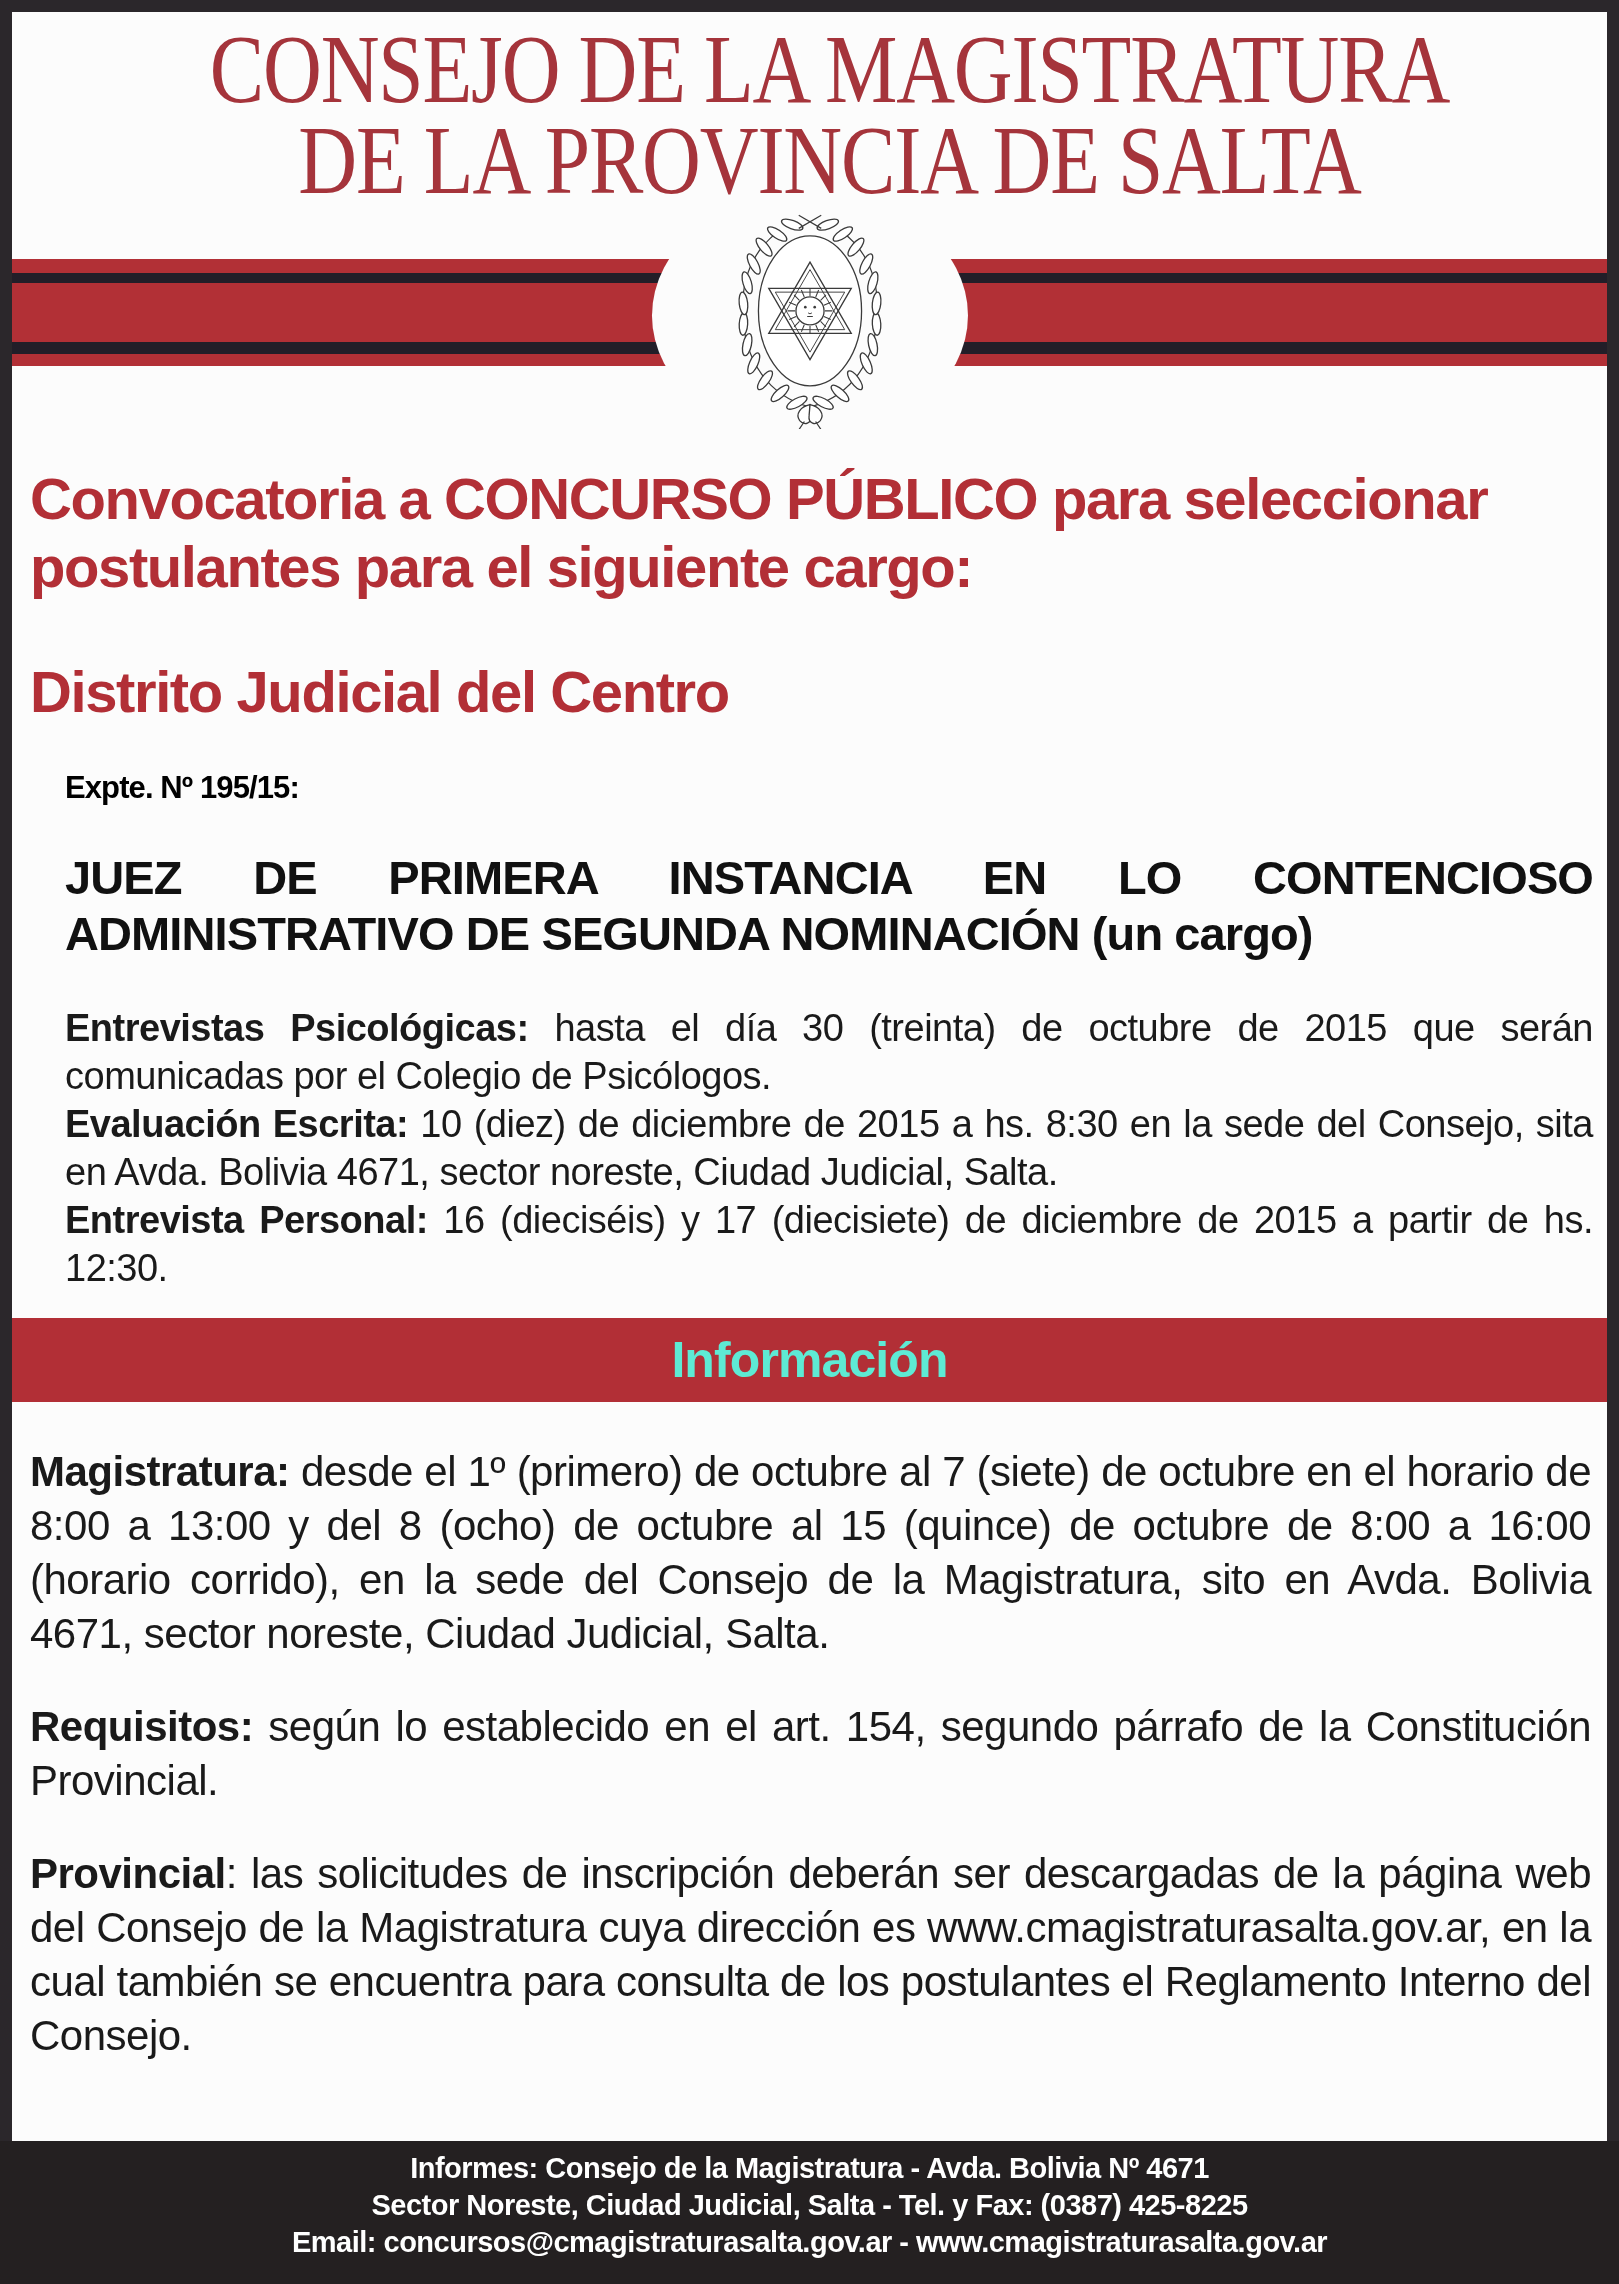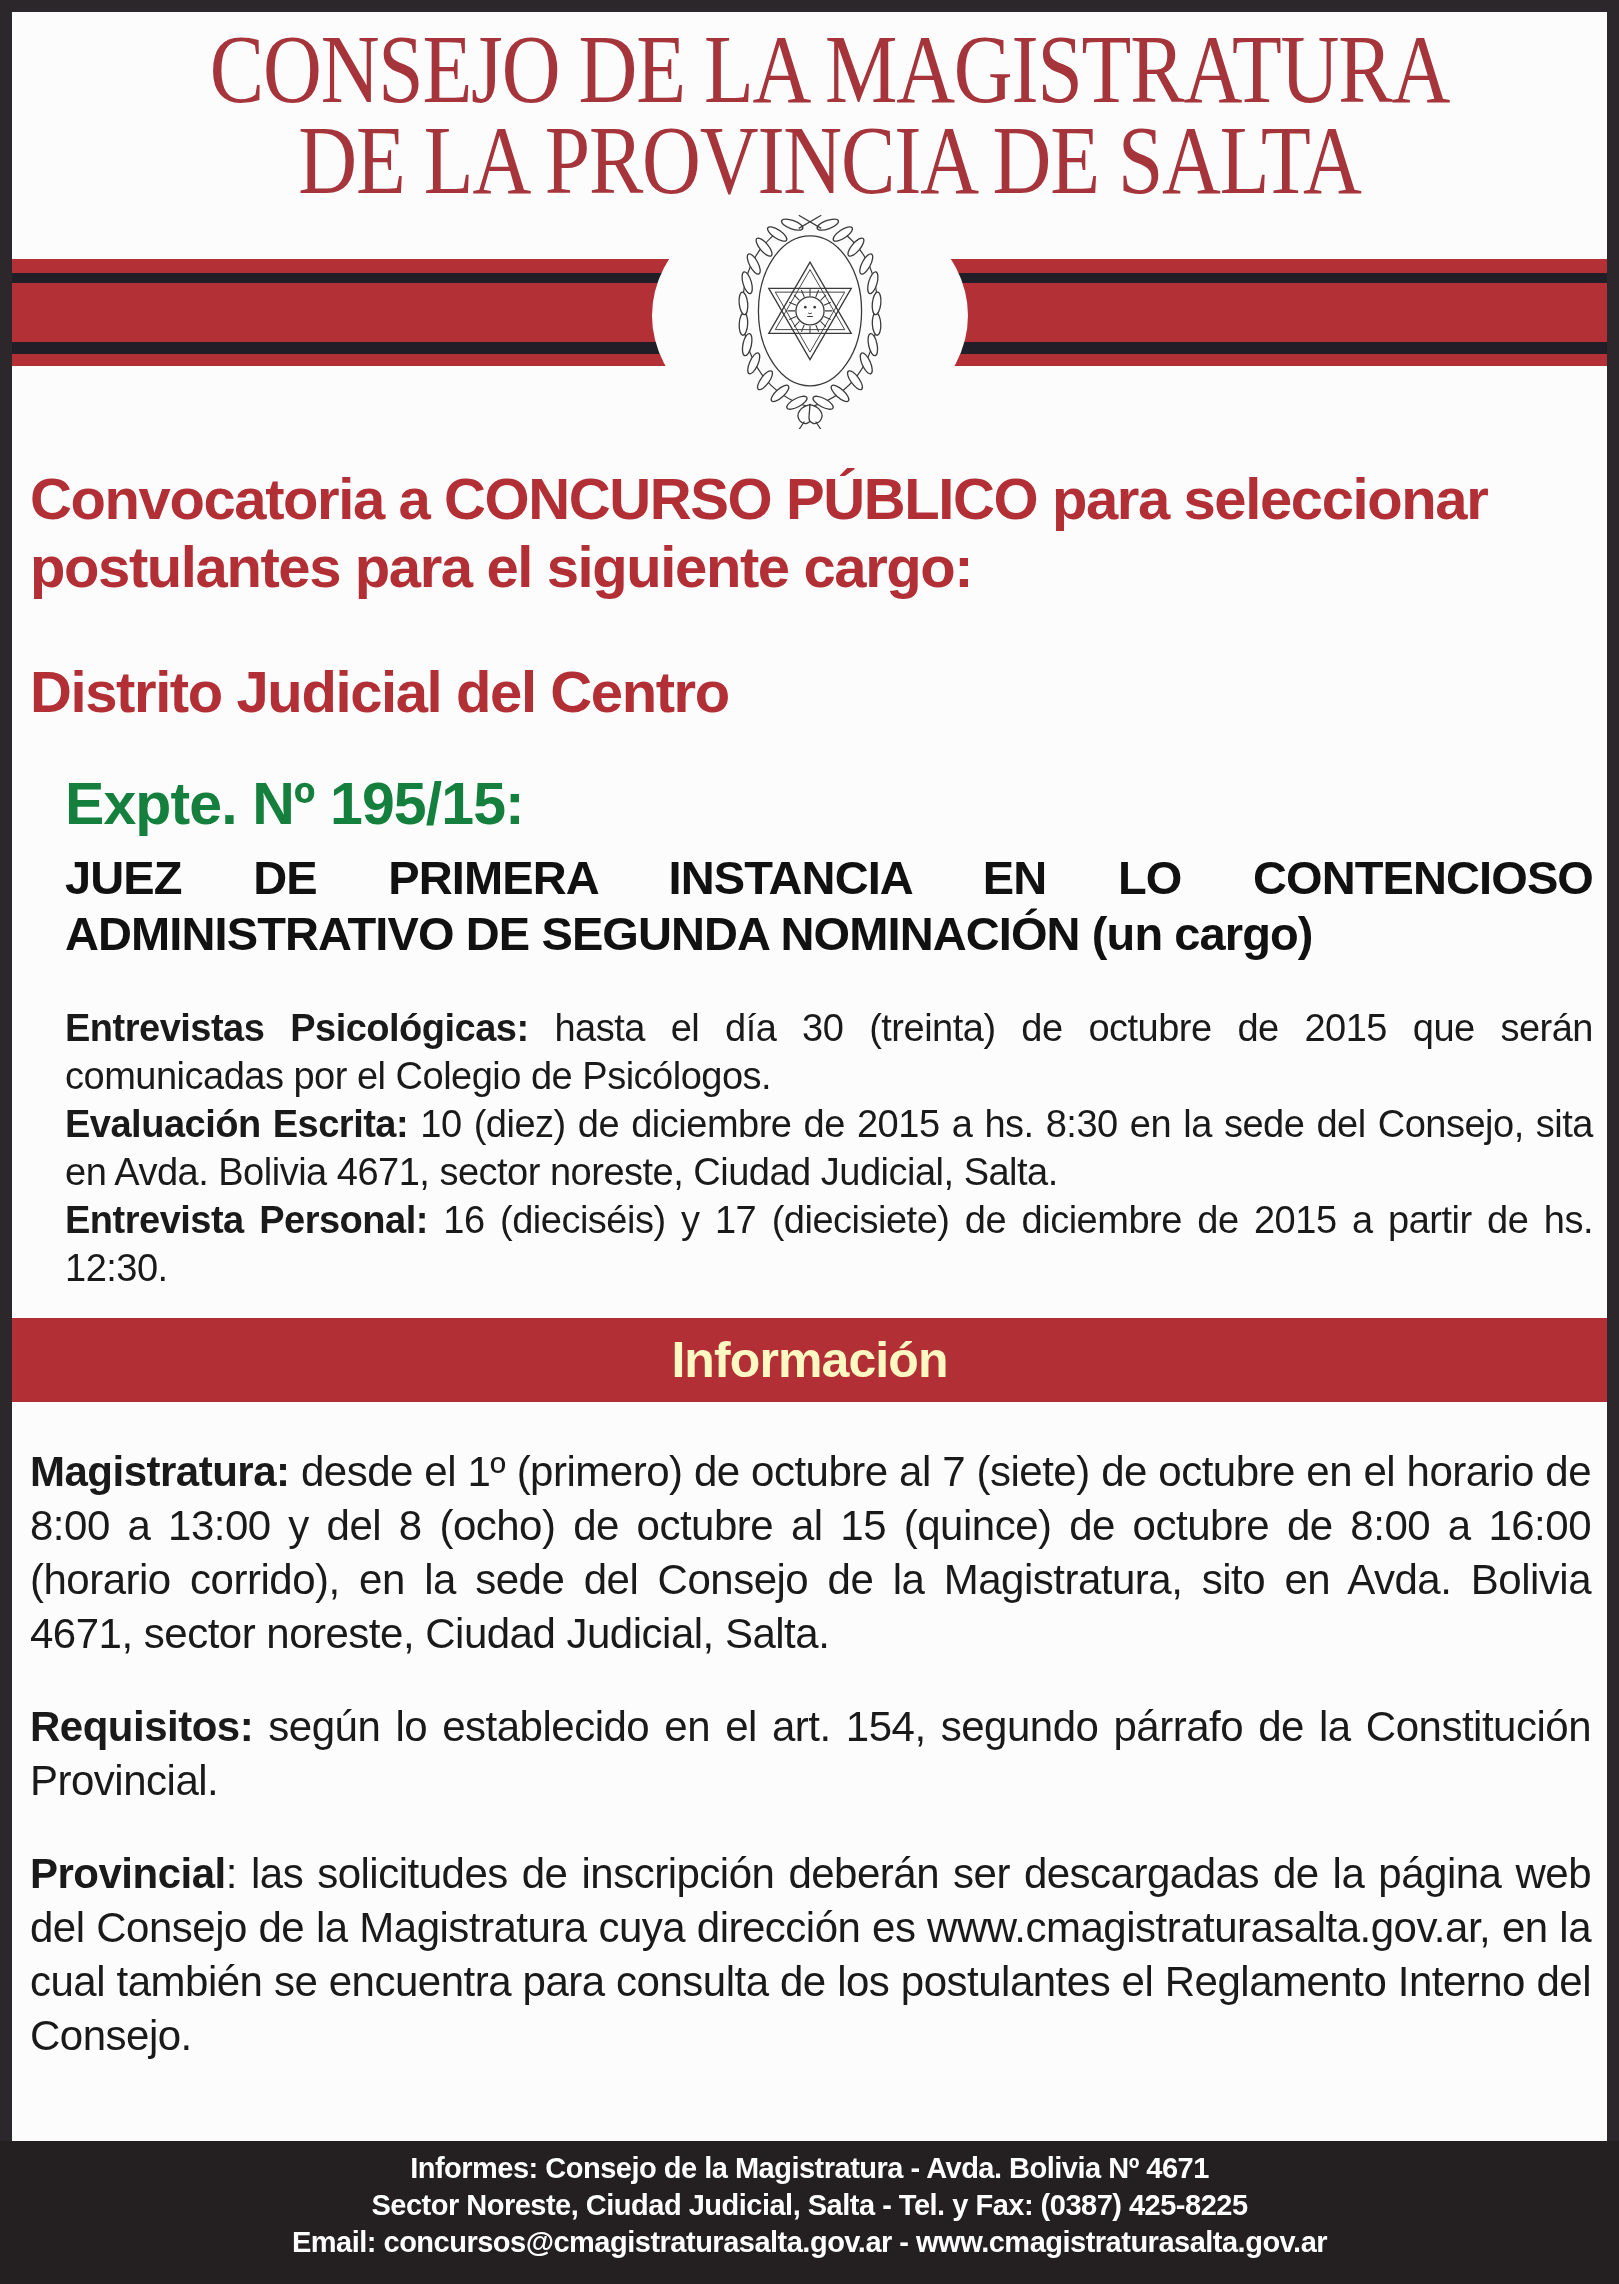--- a/index.html
+++ b/index.html
@@ -50,42 +50,42 @@
     color:#b22f36;font-weight:bold;
     font-size:58px;line-height:68px;letter-spacing:-1.4px;
   }
   .distrito{
     position:absolute;left:30px;top:662px;
     color:#b22f36;font-weight:bold;
     font-size:58px;line-height:59px;letter-spacing:-1.4px;
   }
   .expte{
     position:absolute;left:65px;top:770px;
-    color:#15803d;font-weight:bold;
-    font-size:59px;letter-spacing:-0.9px;
+    color:#000000;font-weight:bold;
+    font-size:31px;letter-spacing:-0.9px;
   }
   .position-title{
     position:absolute;left:65px;top:850px;width:1528px;
     color:#111;font-weight:bold;
     font-size:47px;line-height:56px;letter-spacing:-0.9px;
     text-align:justify;
   }
   .schedule{
     position:absolute;left:65px;top:977px;width:1528px;
     font-size:38px;line-height:48px;letter-spacing:-0.5px;
     text-align:justify;color:#1a1a1a;margin-top:27px;
   }
   .schedule p{margin:0;}
 
   .info-bar{
     position:absolute;left:12px;right:12px;top:1318px;height:84px;
     background:#b22f36;z-index:4;
     display:flex;align-items:center;justify-content:center;
   }
-  .info-bar .t{color:#fef9c3;font-weight:bold;font-size:50px;letter-spacing:-0.9px;}
+  .info-bar .t{color:#5eead4;font-weight:bold;font-size:50px;letter-spacing:-0.9px;}
 
   .info-sections{
     position:absolute;left:30px;top:1445px;width:1561px;
     font-size:42px;line-height:54px;letter-spacing:-0.5px;
     text-align:justify;color:#1a1a1a;
   }
   .info-sections p{margin:0 0 39px 0;}
 
   .footer{
     position:absolute;left:0;bottom:0;width:100%;top:2141px;

